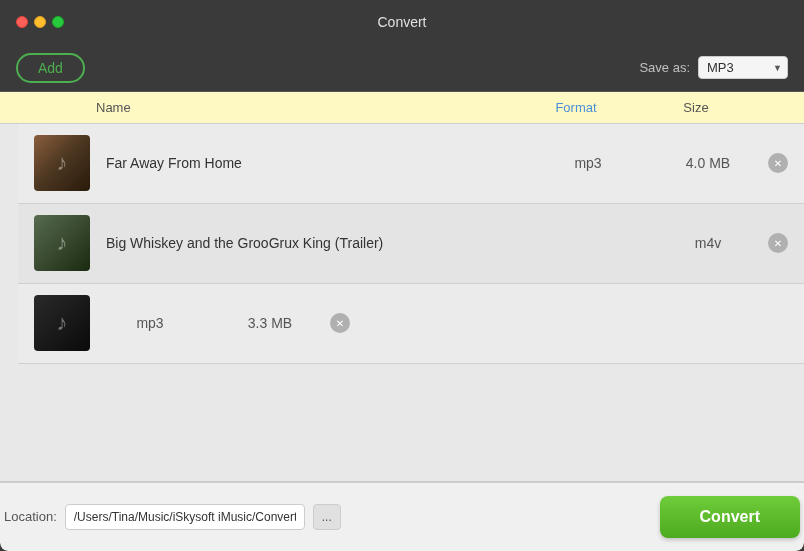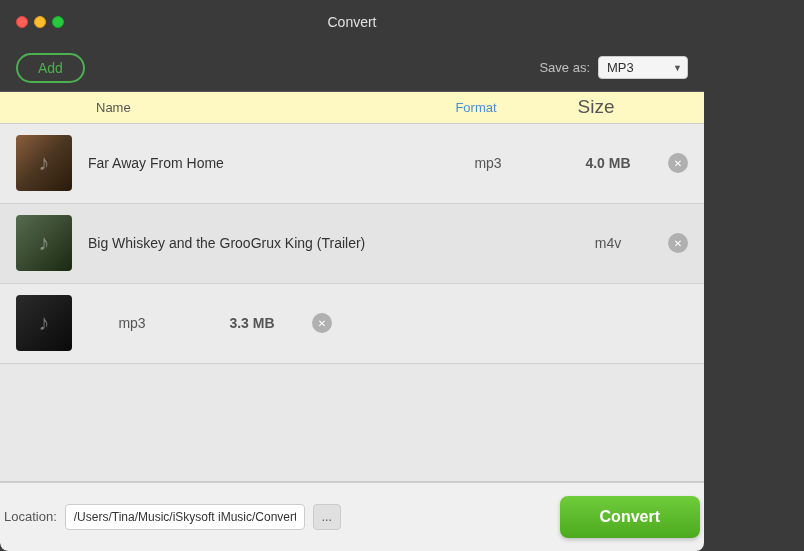--- a/index.html
+++ b/index.html
@@ -134,30 +134,31 @@
       width: 120px;
       text-align: center;
       color: #4a90d9;
       font-size: 13px;
     }
 
     .col-size {
       width: 120px;
       text-align: center;
       color: #555;
-      font-size: 19px;
+      font-size: 13px;
     }
 
     .col-action {
       width: 32px;
     }
 
     
     .file-list {
       background: #e8e8e8;
+      padding-left: 18px;
     }
 
     .file-row {
       display: flex;
       align-items: center;
       height: 80px;
       padding: 0 16px;
       border-bottom: 1px solid #d0d0d0;
       background: #ebebeb;
     }
@@ -217,21 +218,20 @@
       text-align: center;
       color: #555;
       font-size: 14px;
     }
 
     .file-size {
       width: 120px;
       text-align: center;
       color: #555;
       font-size: 14px;
-      font-weight: bold;
     }
 
     .remove-btn {
       width: 20px;
       height: 20px;
       border-radius: 50%;
       background: #b0b0b0;
       border: none;
       cursor: pointer;
       display: flex;
@@ -306,21 +306,21 @@
       font-size: 16px;
       font-weight: 600;
       cursor: pointer;
       box-shadow: 0 2px 4px rgba(0,0,0,0.2);
     }
 
     .app-wrapper {
       display: flex;
       flex-direction: column;
       height: 551px;
-      width: 704px;
+      width: 804px;
       border-radius: 8px;
       overflow: hidden;
     }
 
     .content-wrapper {
       flex: 1;
       display: flex;
       flex-direction: column;
       overflow: hidden;
     }

